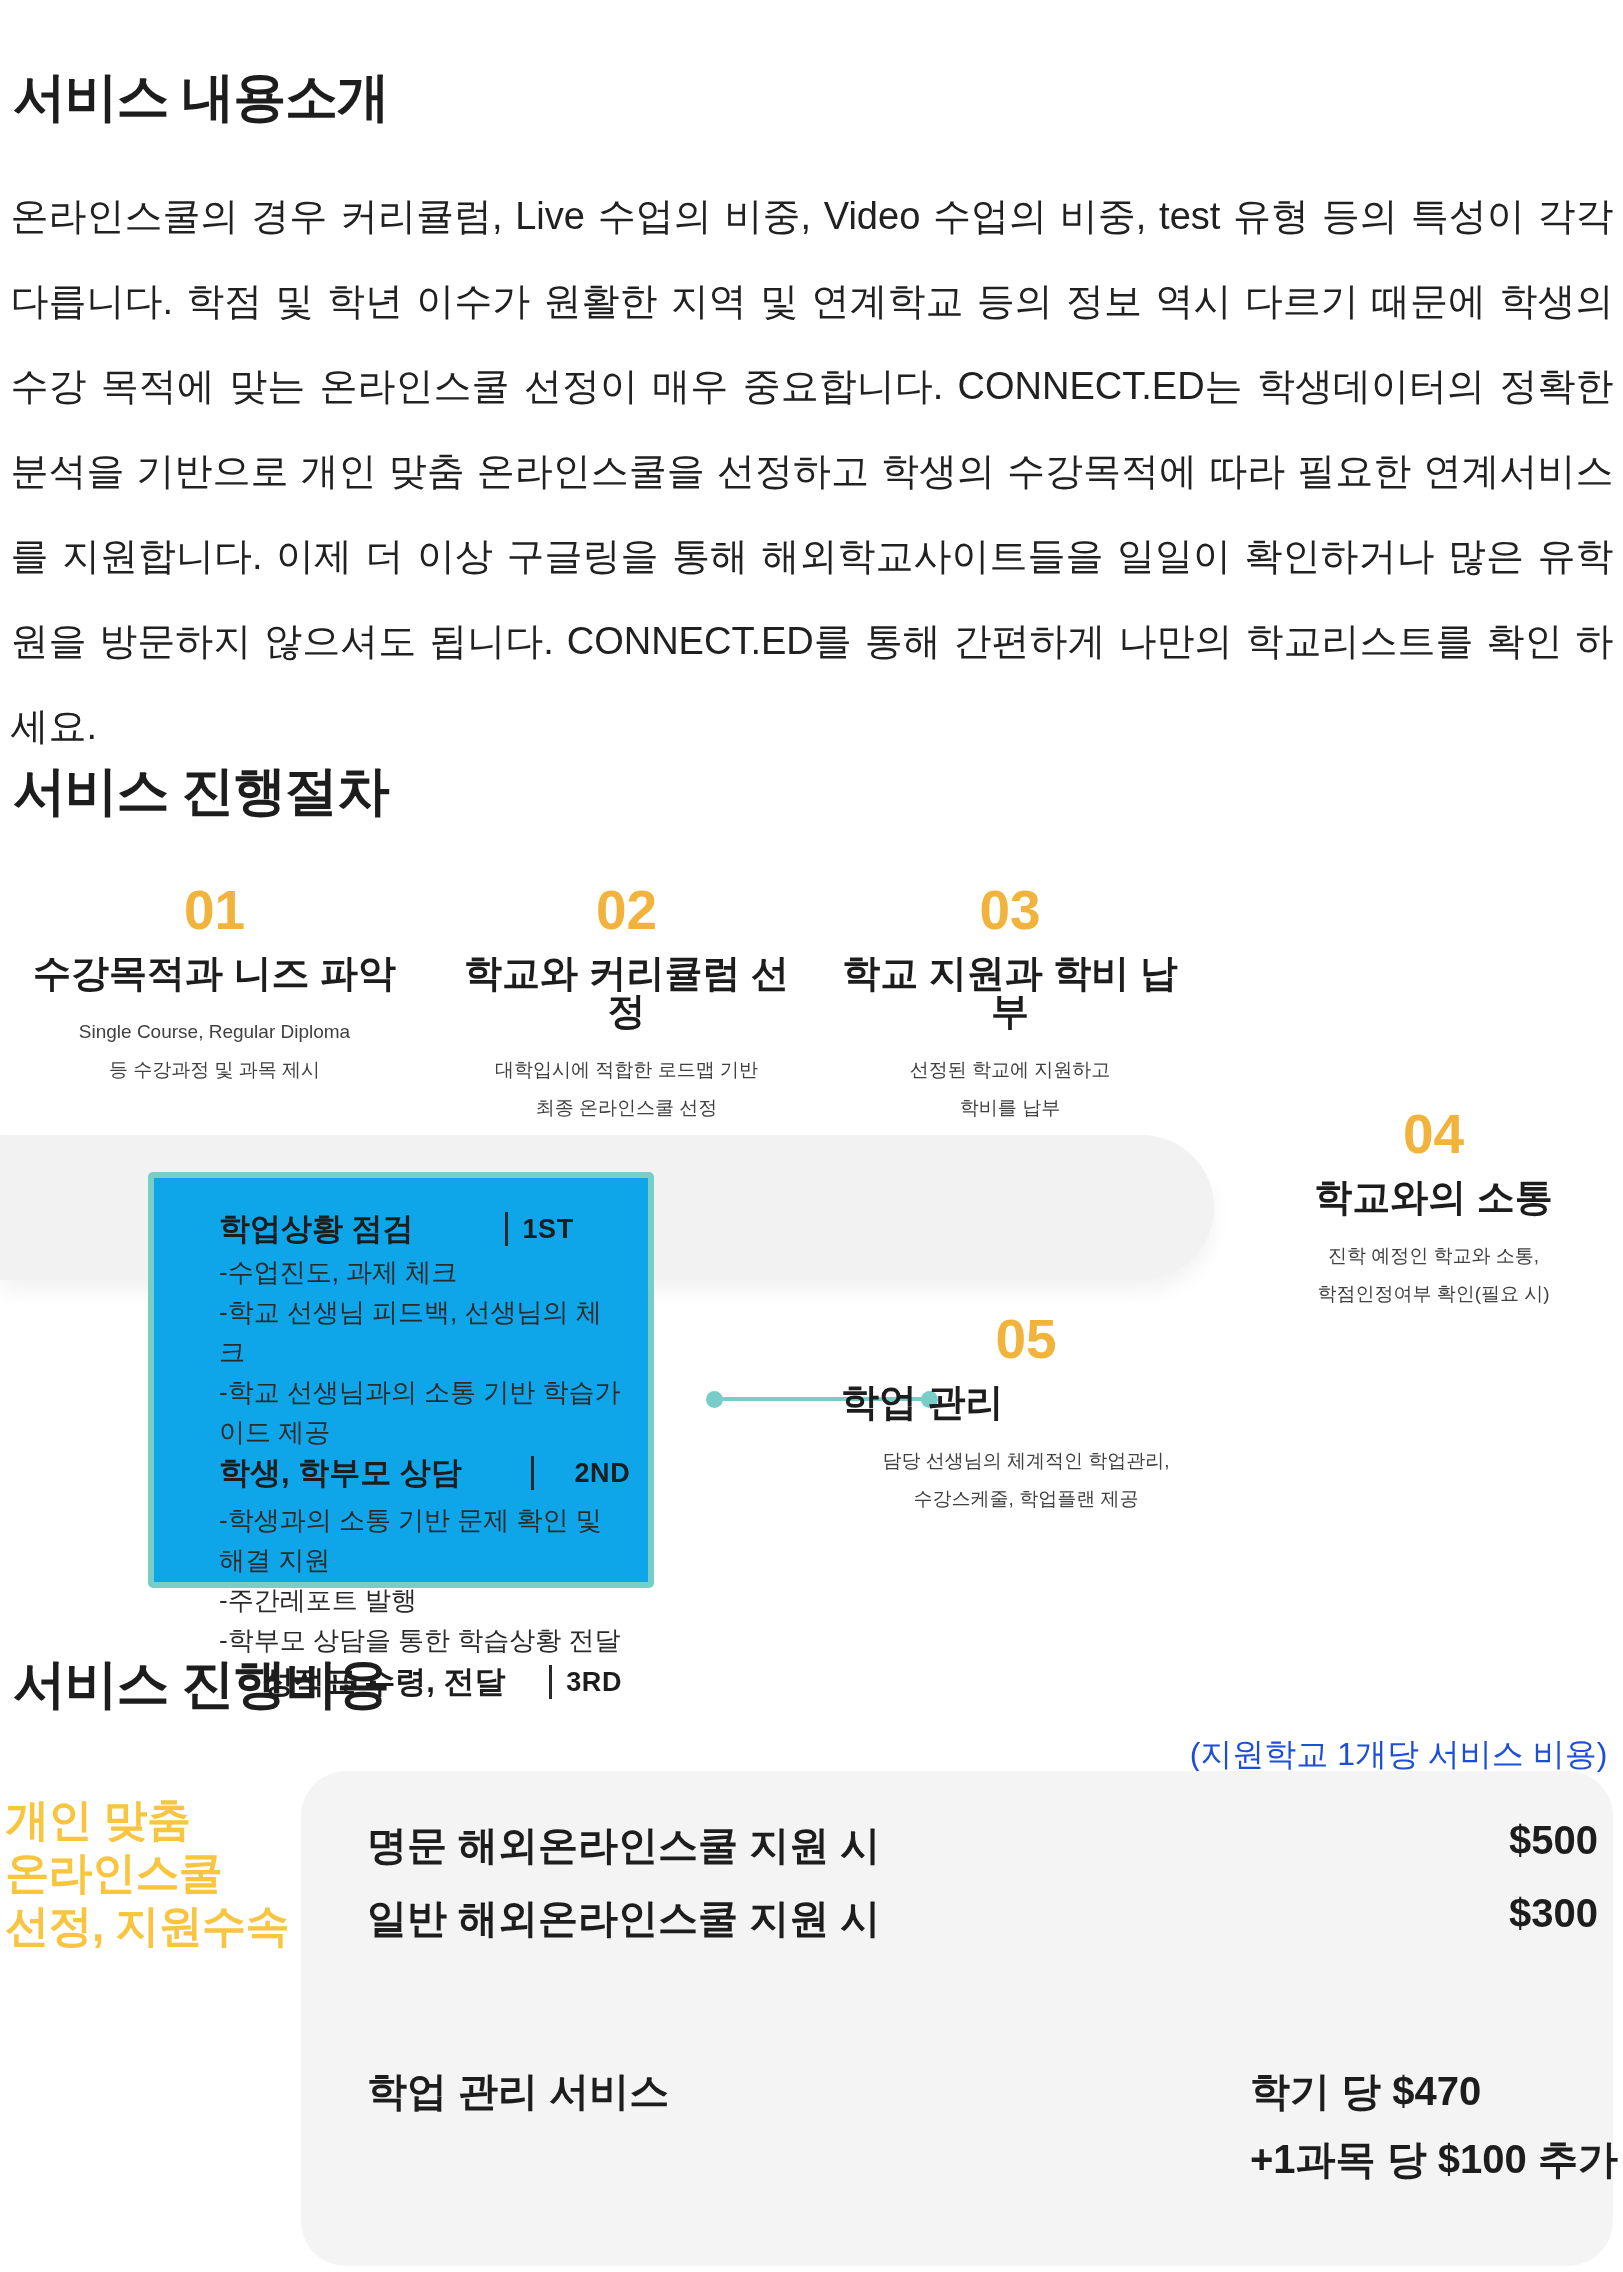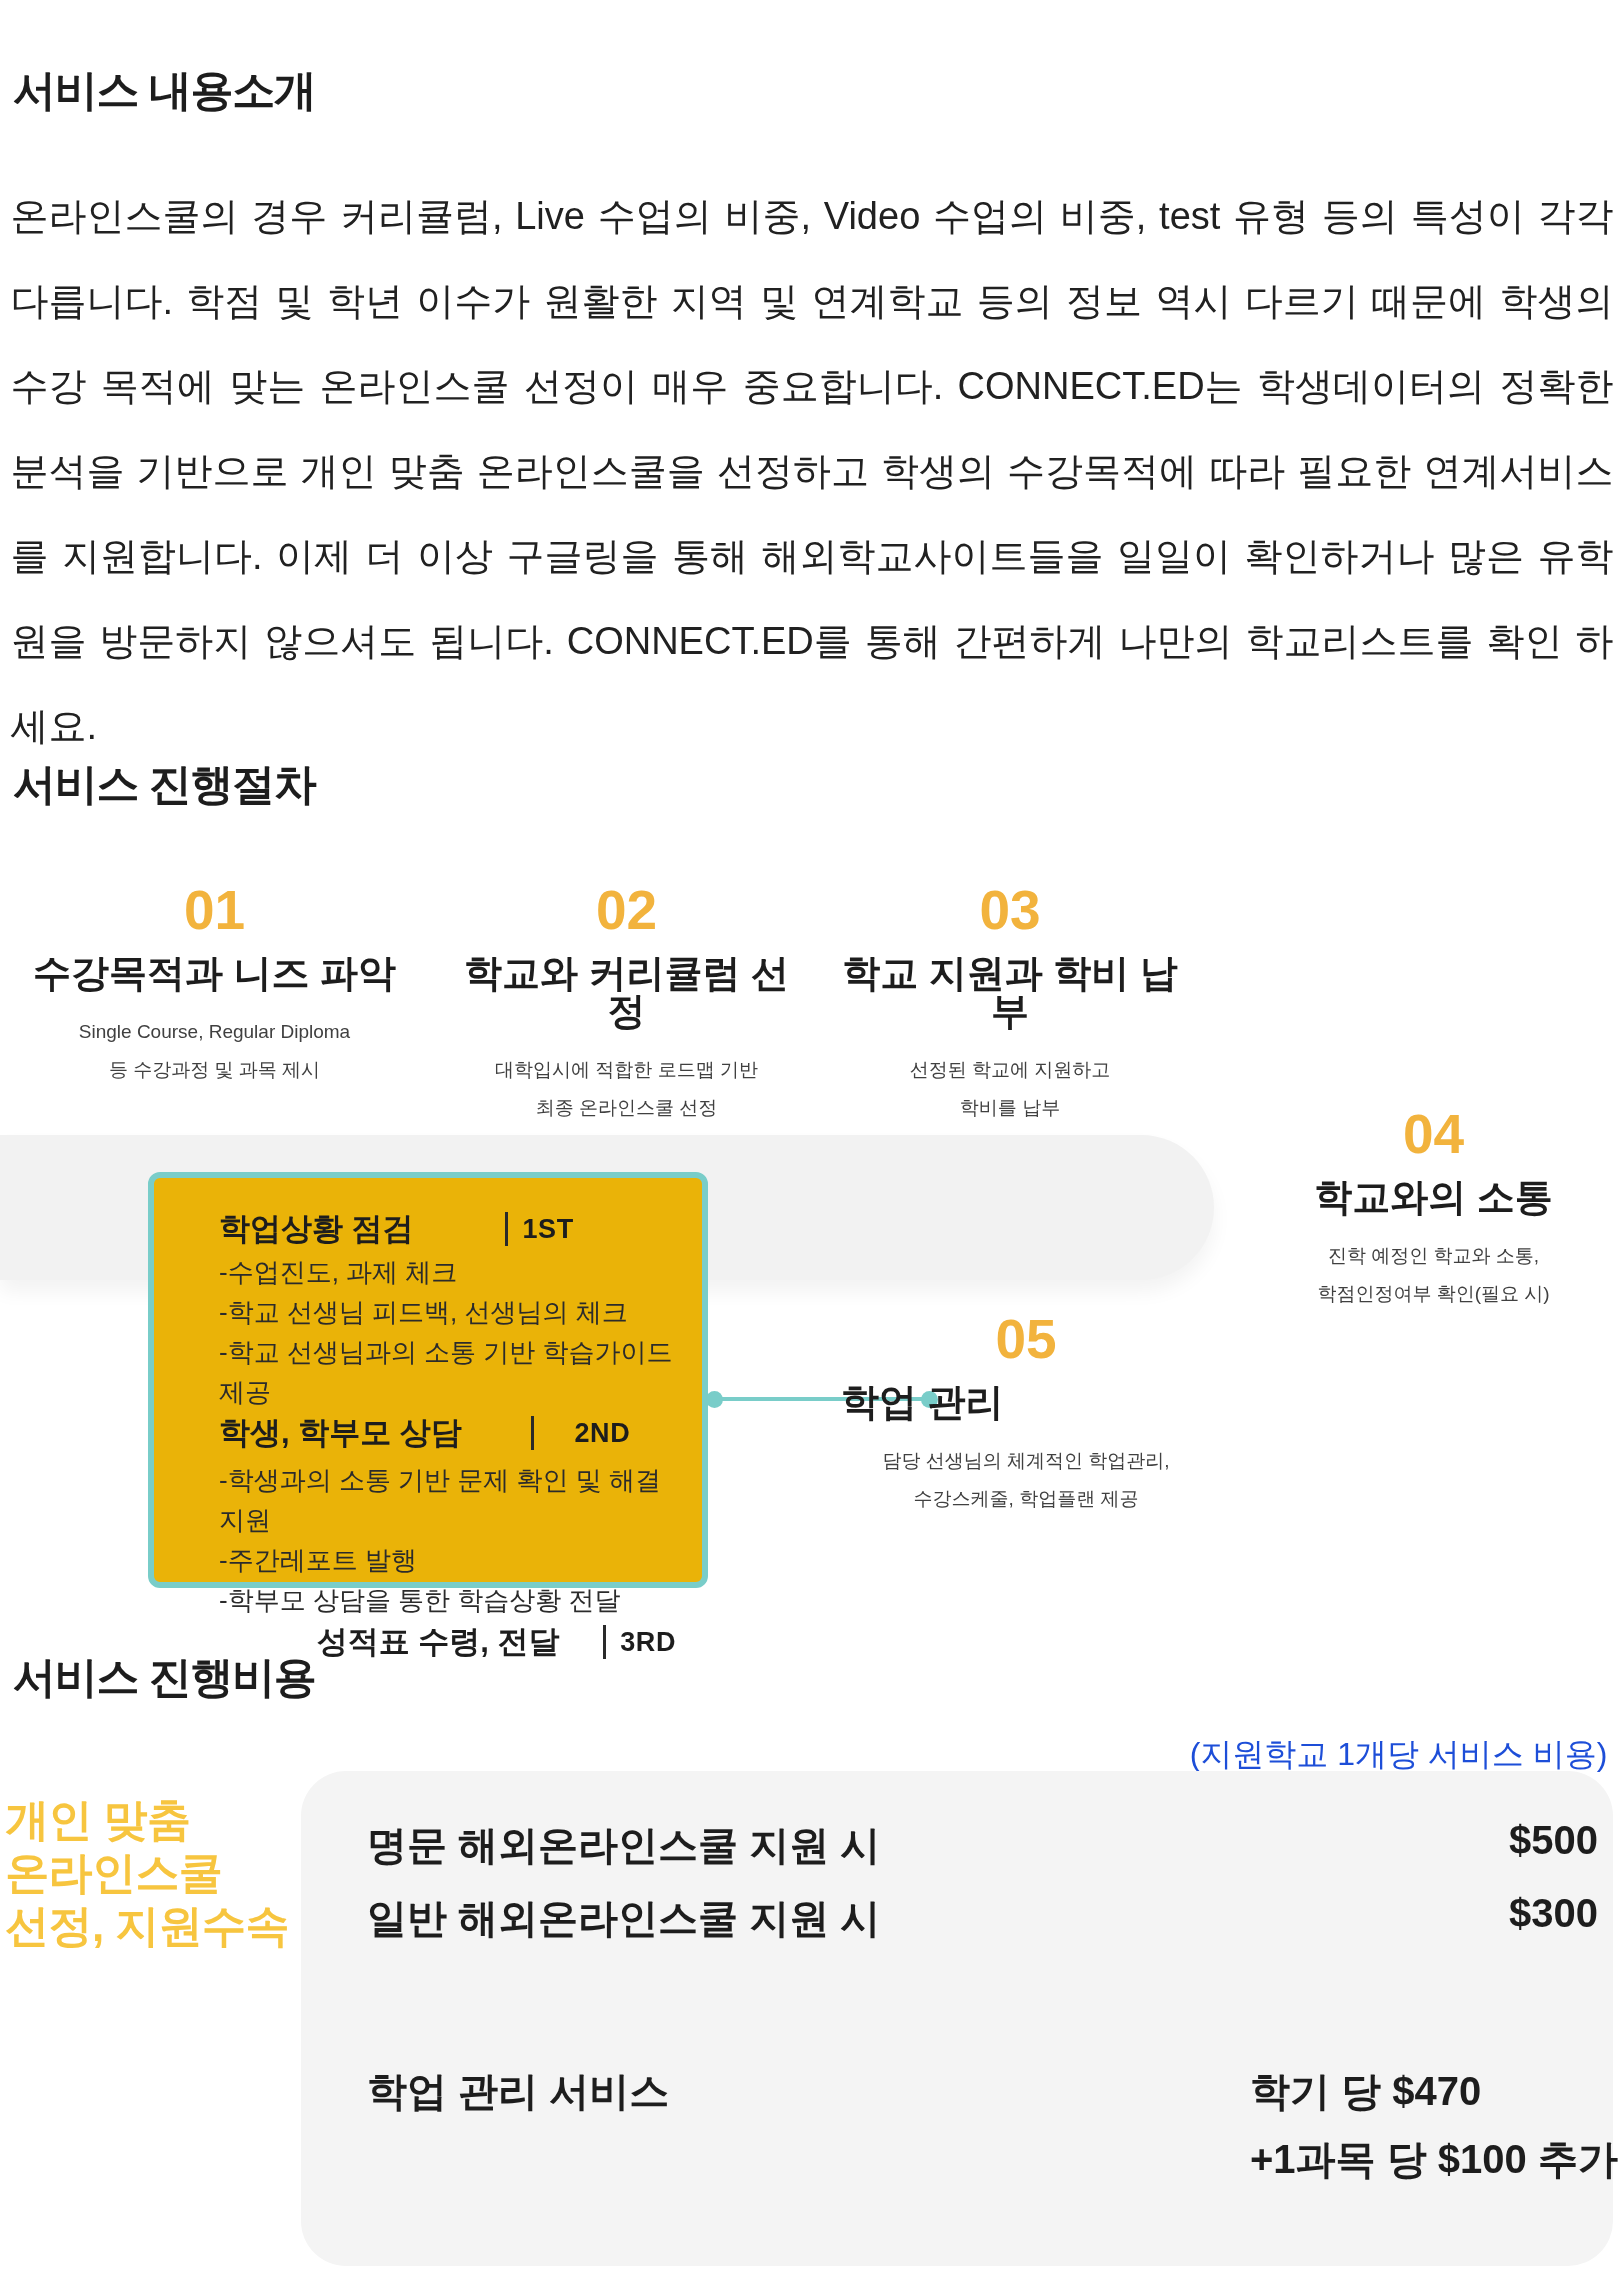--- a/index.html
+++ b/index.html
@@ -9,21 +9,21 @@
     width: 1623px;
     height: 2273px;
     background: #ffffff;
     overflow: hidden;
     font-family: "Liberation Sans", sans-serif;
     color: #222222;
   }
   .section-title {
     position: absolute;
     left: 13px;
-    font-size: 43px;
+    font-size: 53px;
     font-weight: 800;
     letter-spacing: -1.3px;
     color: #1d1d1d;
   }
   .intro-body {
     position: absolute;
     left: 10.4px;
     top: 174px;
     width: 1603px;
     font-size: 38px;
@@ -48,24 +48,24 @@
     left: 0; top: 1135px;
     width: 1214px; height: 145px;
     background: #F2F2F2;
     border-radius: 0 73px 73px 0;
     box-shadow: 0 11.7px 19.5px rgba(0,0,0,0.05);
   }
   
   .check-box {
     position: absolute;
     left: 148px; top: 1172px;
-    width: 560px; height: 416px;
-    background: #eab308;
+    width: 506px; height: 416px;
+    background: #0ea5e9;
     border: 6.5px solid #79CDC9;
-    border-radius: 12px;
+    border-radius: 5px;
     padding: 34px 26px 0 65px;
   }
   .box-head { display: flex; align-items: center; font-size: 31px; font-weight: 800; color: #1d1d1d; line-height: 34px; }
   .bh-title { width: 286px; flex: none; }
   .bh-sep { width: 3.2px; height: 34px; background: #2a2a2a; margin-right: 14.3px; flex: none; }
   .bh-ord { font-size: 27px; font-weight: 700; letter-spacing: 0.6px; color: #1d1d1d; }
   .box-items { margin-top: 5.8px; }
   .box-item { font-size: 26px; line-height: 40px; color: #2b2b2b; }
   .head-2 { margin-top: 3.9px; gap: 26px; }
   .items-2 { margin-top: 10.4px; }

